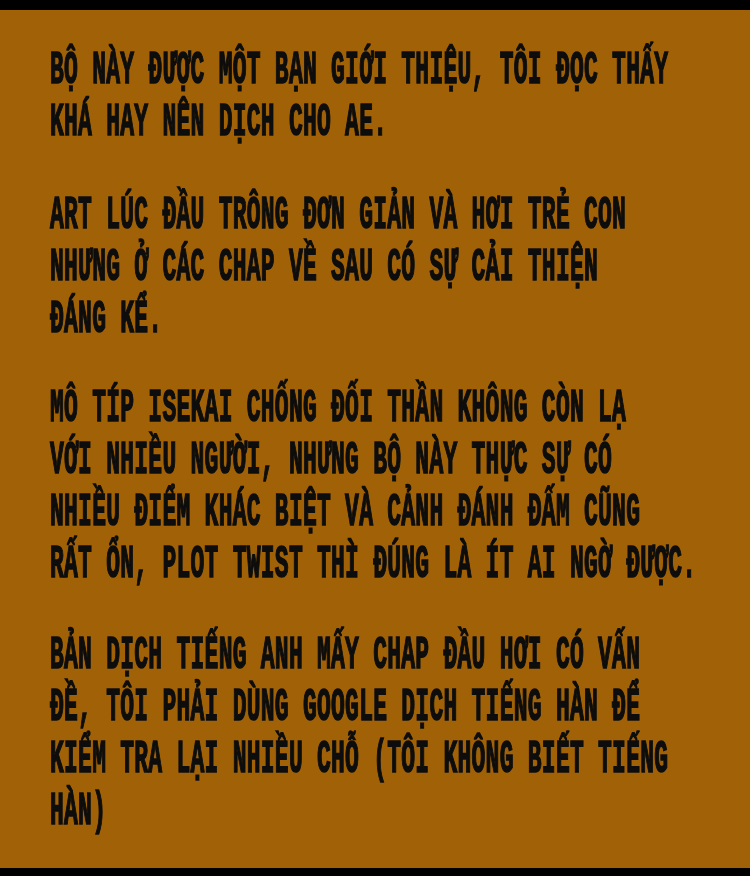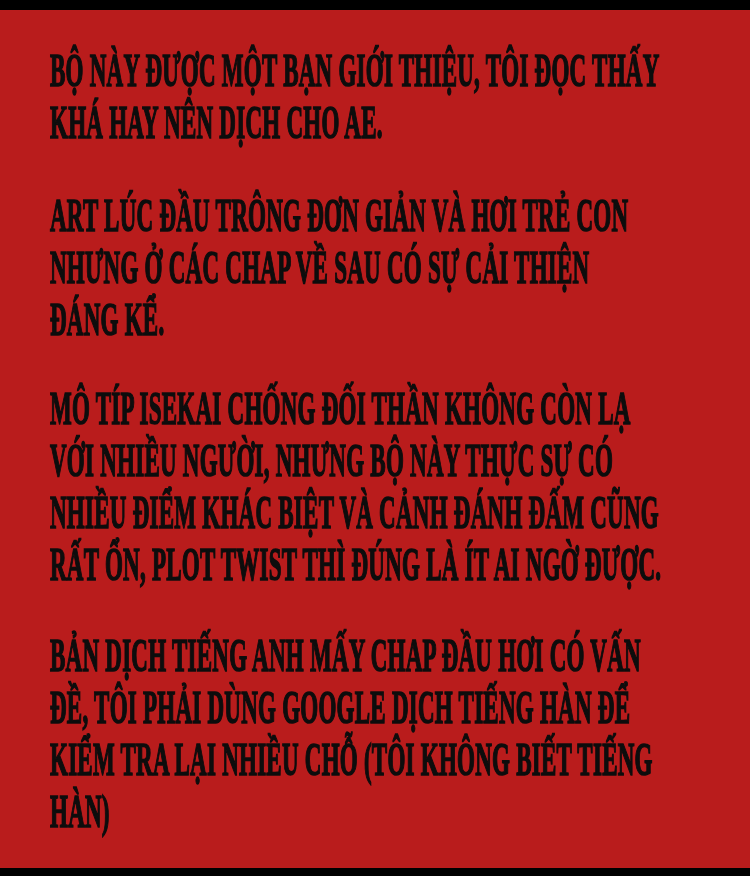--- a/index.html
+++ b/index.html
@@ -4,23 +4,23 @@
 <style>
   html, body {
     margin: 0;
     padding: 0;
     background: #ffffff;
   }
   .page {
     position: relative;
     width: 750px;
     height: 876px;
-    background: #b91c1c;
+    background: #a16207;
     overflow: hidden;
-    font-family: Liberation Serif, serif;
+    font-family: Liberation Mono, monospace;
   }
   .border-bar {
     position: absolute;
     left: 0;
     width: 750px;
     background: #000000;
   }
   .border-bar.top { top: 0; height: 10px; }
   .border-bar.bottom { bottom: 0; height: 8px; }
 

